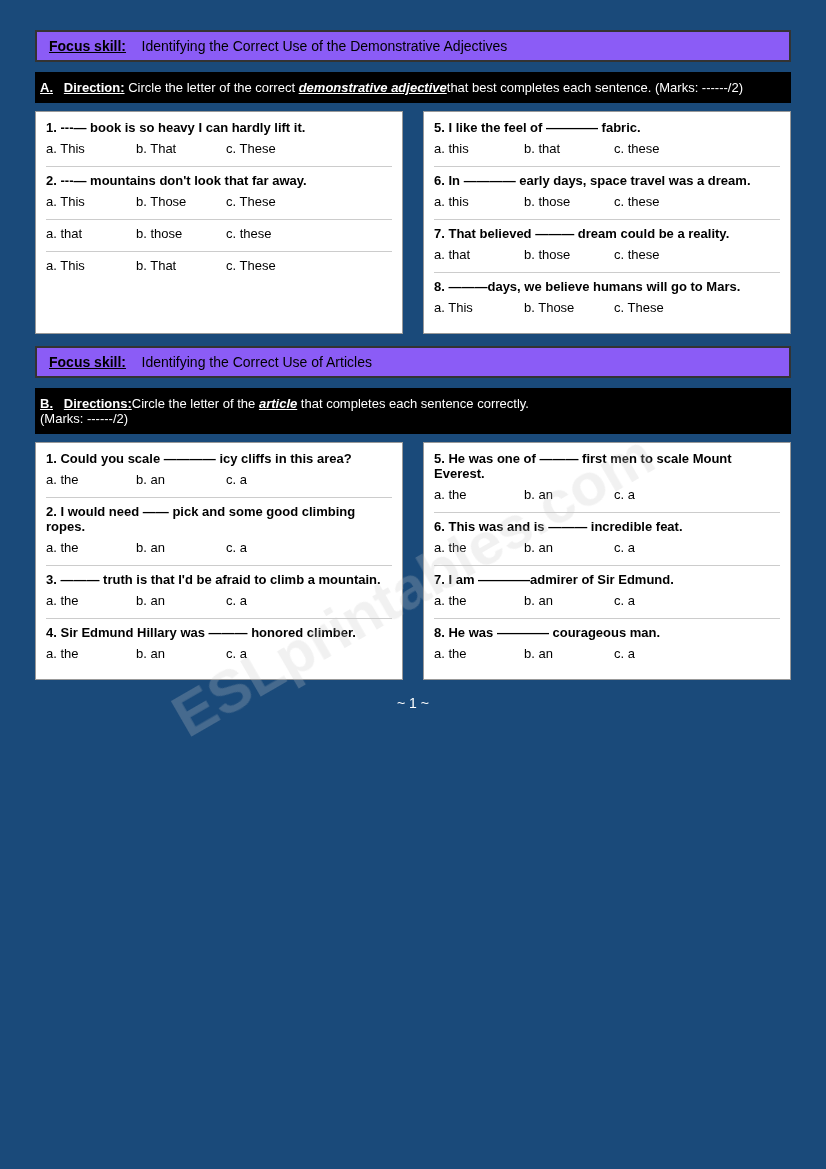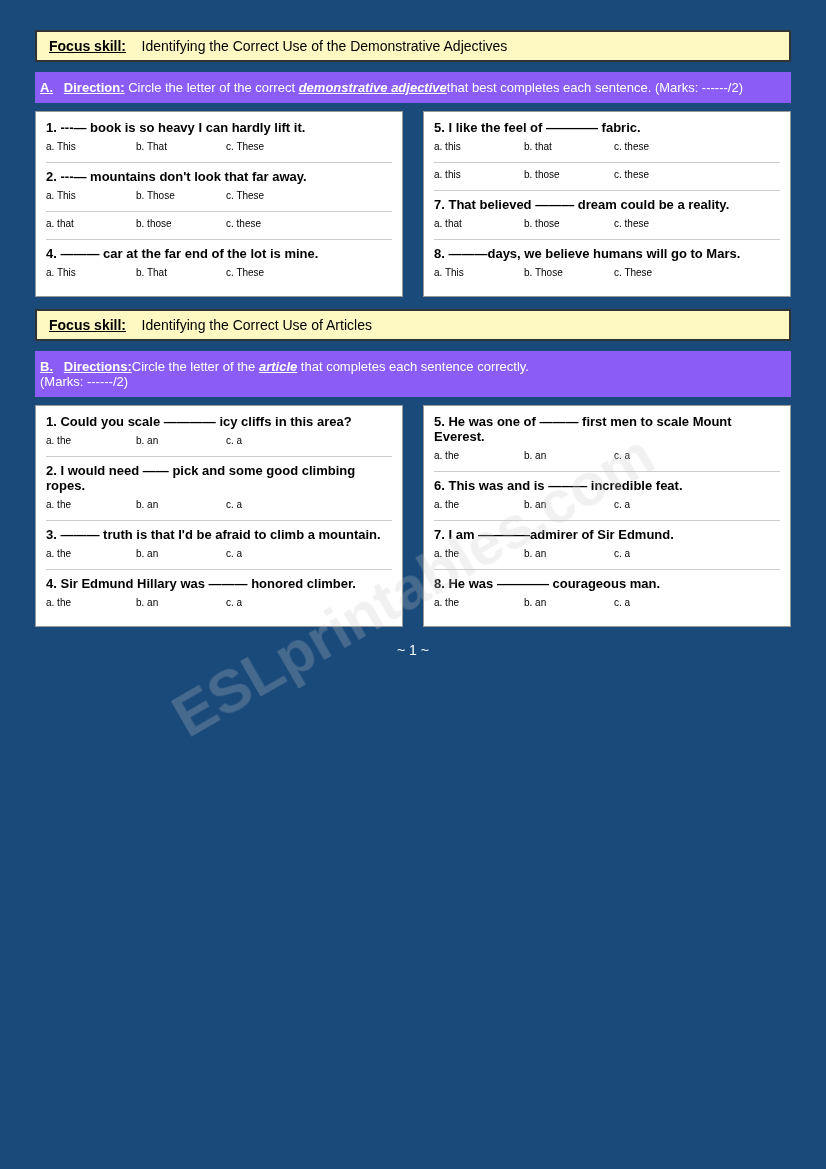--- a/index.html
+++ b/index.html
@@ -10,52 +10,52 @@
       padding: 20px;
       width: 826px;
       min-height: 1169px;
       color: #000;
     }
     .page {
       background: #1a4a7a;
       padding: 10px 15px;
     }
     .focus-skill-box {
-      background: #fef9c3;
+      background: #8b5cf6;
       border: 2px solid #333;
       padding: 6px 12px;
       margin-bottom: 10px;
       font-size: 14px;
     }
     .focus-skill-box .label {
       font-weight: bold;
       text-decoration: underline;
     }
     .direction-box {
-      background: #8b5cf6;
+      background: #000000;
       padding: 8px 5px;
       margin-bottom: 8px;
       color: white;
       font-size: 13px;
     }
     .direction-box .dir-label {
       font-weight: bold;
       text-decoration: underline;
       color: white;
     }
     .direction-box .italic-bold {
       font-weight: bold;
       font-style: italic;
       text-decoration: underline;
     }
     .q-options {
       display: flex;
       gap: 20px;
       margin-top: 6px;
-      font-size: 10px;
+      font-size: 13px;
     }
     .q-option {
       min-width: 70px;
     }
     .section-gap {
       height: 12px;
     }
     .watermark {
       position: fixed;
       top: 50%;
@@ -143,40 +143,40 @@
       <hr class="divider">
       <div class="q-row">
         <div class="q-options">
           <span class="q-option">a. that</span>
           <span class="q-option">b. those</span>
           <span class="q-option">c. these</span>
         </div>
       </div>
       <hr class="divider">
       <div class="q-row">
-        <div class="q-text"><span>4.</span> <span>——— car at the far end of the lot is mine.</span></div>
         <div class="q-options">
           <span class="q-option">a. This</span>
           <span class="q-option">b. That</span>
           <span class="q-option">c. These</span>
         </div>
       </div>
     </div>
 
     <div class="col-box">
       <div class="q-row">
         <div class="q-text"><span>5.</span> <span>I like the feel of ———— fabric.</span></div>
         <div class="q-options">
           <span class="q-option">a. this</span>
           <span class="q-option">b. that</span>
           <span class="q-option">c. these</span>
         </div>
       </div>
       <hr class="divider">
       <div class="q-row">
+        <div class="q-text"><span>6.</span> <span>In ———— early days, space travel was a dream.</span></div>
         <div class="q-options">
           <span class="q-option">a. this</span>
           <span class="q-option">b. those</span>
           <span class="q-option">c. these</span>
         </div>
       </div>
       <hr class="divider">
       <div class="q-row">
         <div class="q-text"><span>7.</span> <span>That believed ——— dream could be a reality.</span></div>
         <div class="q-options">

